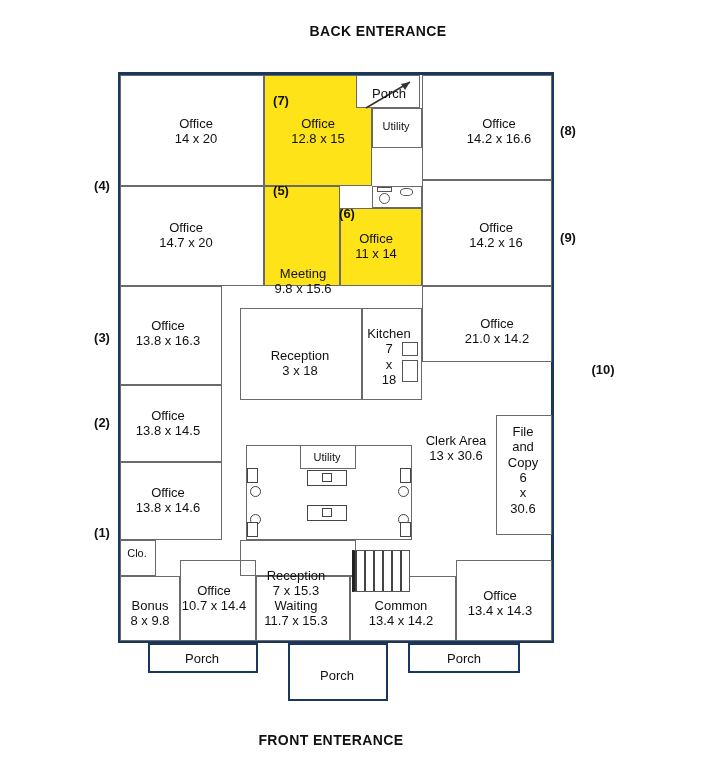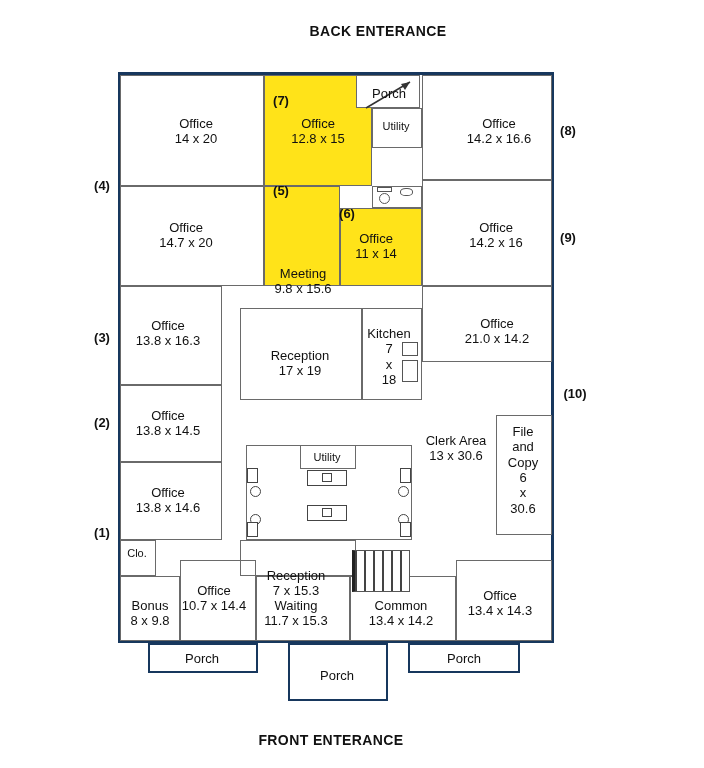--- a/index.html
+++ b/index.html
@@ -103,21 +103,21 @@
     <line x1="12" y1="34" x2="56" y2="8" stroke="#333" stroke-width="1.5"></line>
     <polygon points="56,8 47,10 51,16" fill="#333"></polygon>
   </svg>
 
   <div class="label num" style="left:102px; top:186px;">(4)</div>
   <div class="label num" style="left:102px; top:338px;">(3)</div>
   <div class="label num" style="left:102px; top:423px;">(2)</div>
   <div class="label num" style="left:102px; top:533px;">(1)</div>
   <div class="label num" style="left:568px; top:131px;">(8)</div>
   <div class="label num" style="left:568px; top:238px;">(9)</div>
-  <div class="label num" style="left:575px; top:370px;margin-top:24px;">(10)</div>
+  <div class="label num" style="left:603px; top:370px;">(10)</div>
   <div class="label num" style="left:281px; top:101px;">(7)</div>
   <div class="label num" style="left:281px; top:191px;">(5)</div>
   <div class="label num" style="left:347px; top:214px;">(6)</div>
 
   <div class="label" style="left:196px; top:131px;">
     <div>Office</div>
     <div>14 x 20</div>
   </div>
   <div class="label" style="left:318px; top:131px;">
     <div>Office</div>
@@ -144,21 +144,21 @@
   <div class="label" style="left:496px; top:235px;">
     <div>Office</div>
     <div>14.2 x 16</div>
   </div>
   <div class="label" style="left:168px; top:333px;">
     <div>Office</div>
     <div>13.8 x 16.3</div>
   </div>
   <div class="label" style="left:300px; top:363px;">
     <div>Reception</div>
-    <div>17 x 19</div>
+    <div>3 x 18</div>
   </div>
   <div class="label" style="left:389px; top:357px;">
     <div>Kitchen</div>
     <div>7</div>
     <div>x</div>
     <div>18</div>
   </div>
   <div class="label" style="left:497px; top:331px;">
     <div>Office</div>
     <div>21.0 x 14.2</div>

